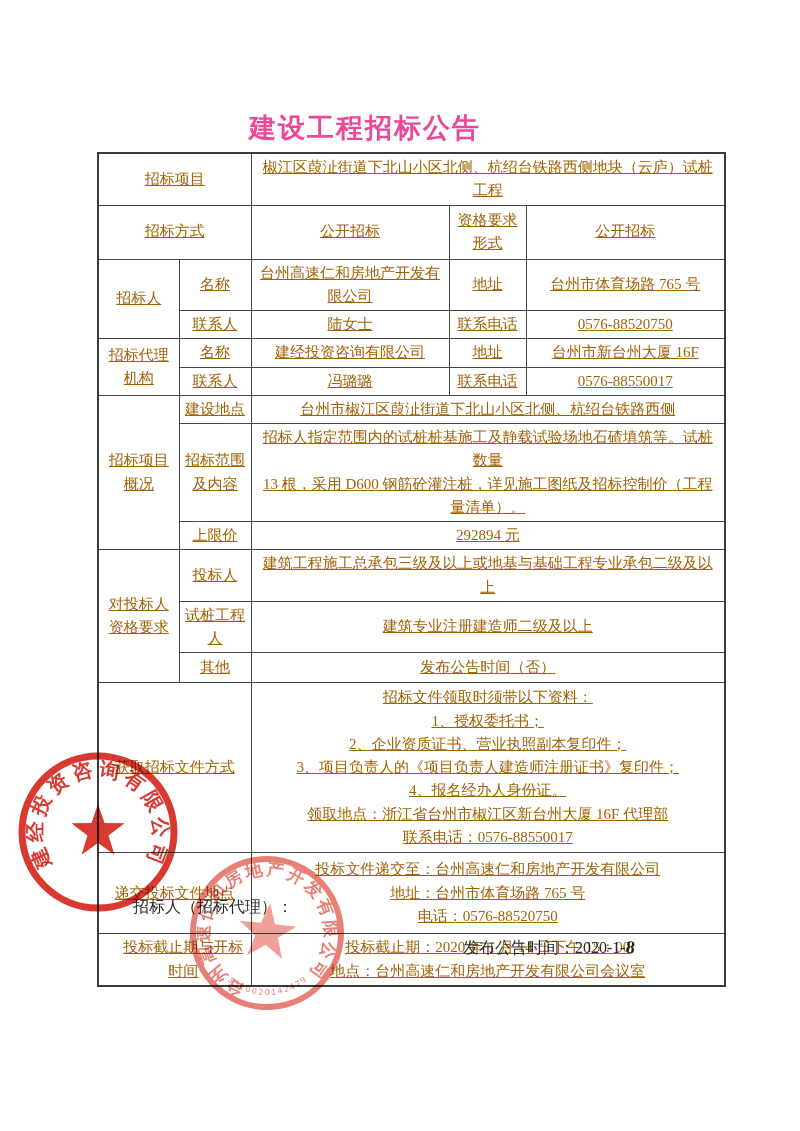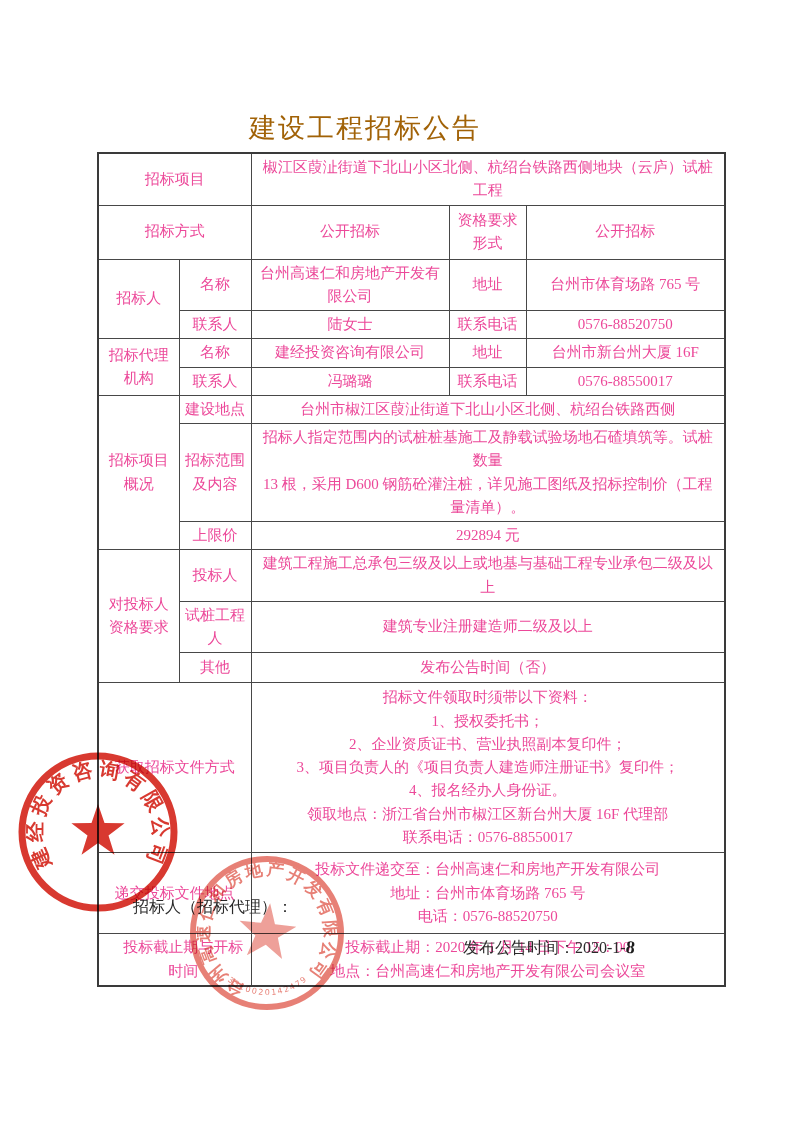--- a/index.html
+++ b/index.html
@@ -3,28 +3,28 @@
 <meta charset="utf-8">
 <style>
   html,body{margin:0;padding:0;}
   body{
     width:800px;height:1131px;position:relative;background:#ffffff;
     font-family:"Liberation Serif","DejaVu Serif",serif;
     color:#262626;overflow:hidden;
   }
   .page-title{
     position:absolute;left:0;top:110px;width:730px;
-    text-align:center;font-size:27px;font-weight:normal;letter-spacing:2px;
-    color:#a16207;
+    text-align:center;font-size:27px;font-weight:bold;letter-spacing:2px;
+    color:#ec4899;
   }
   table.doc{
     position:absolute;left:97px;top:152px;width:627px;
     border-collapse:collapse;table-layout:fixed;
     border:2px solid #3a3a3a;
-    font-size:15px;color:#ec4899;
+    font-size:15px;color:#a16207;text-decoration:underline;
   }
   table.doc td{
     border:1px solid #474747;
     text-align:center;vertical-align:middle;
     padding:2px 5px;line-height:1.55;
     overflow:hidden;
   }
   td.pre{white-space:pre-line;}
   td.left{text-align:left;white-space:pre-line;padding-left:10px;line-height:24px;}
   td.scope{text-align:left;white-space:pre-line;padding-left:8px;padding-right:6px;line-height:23px;margin-left:44px;}

